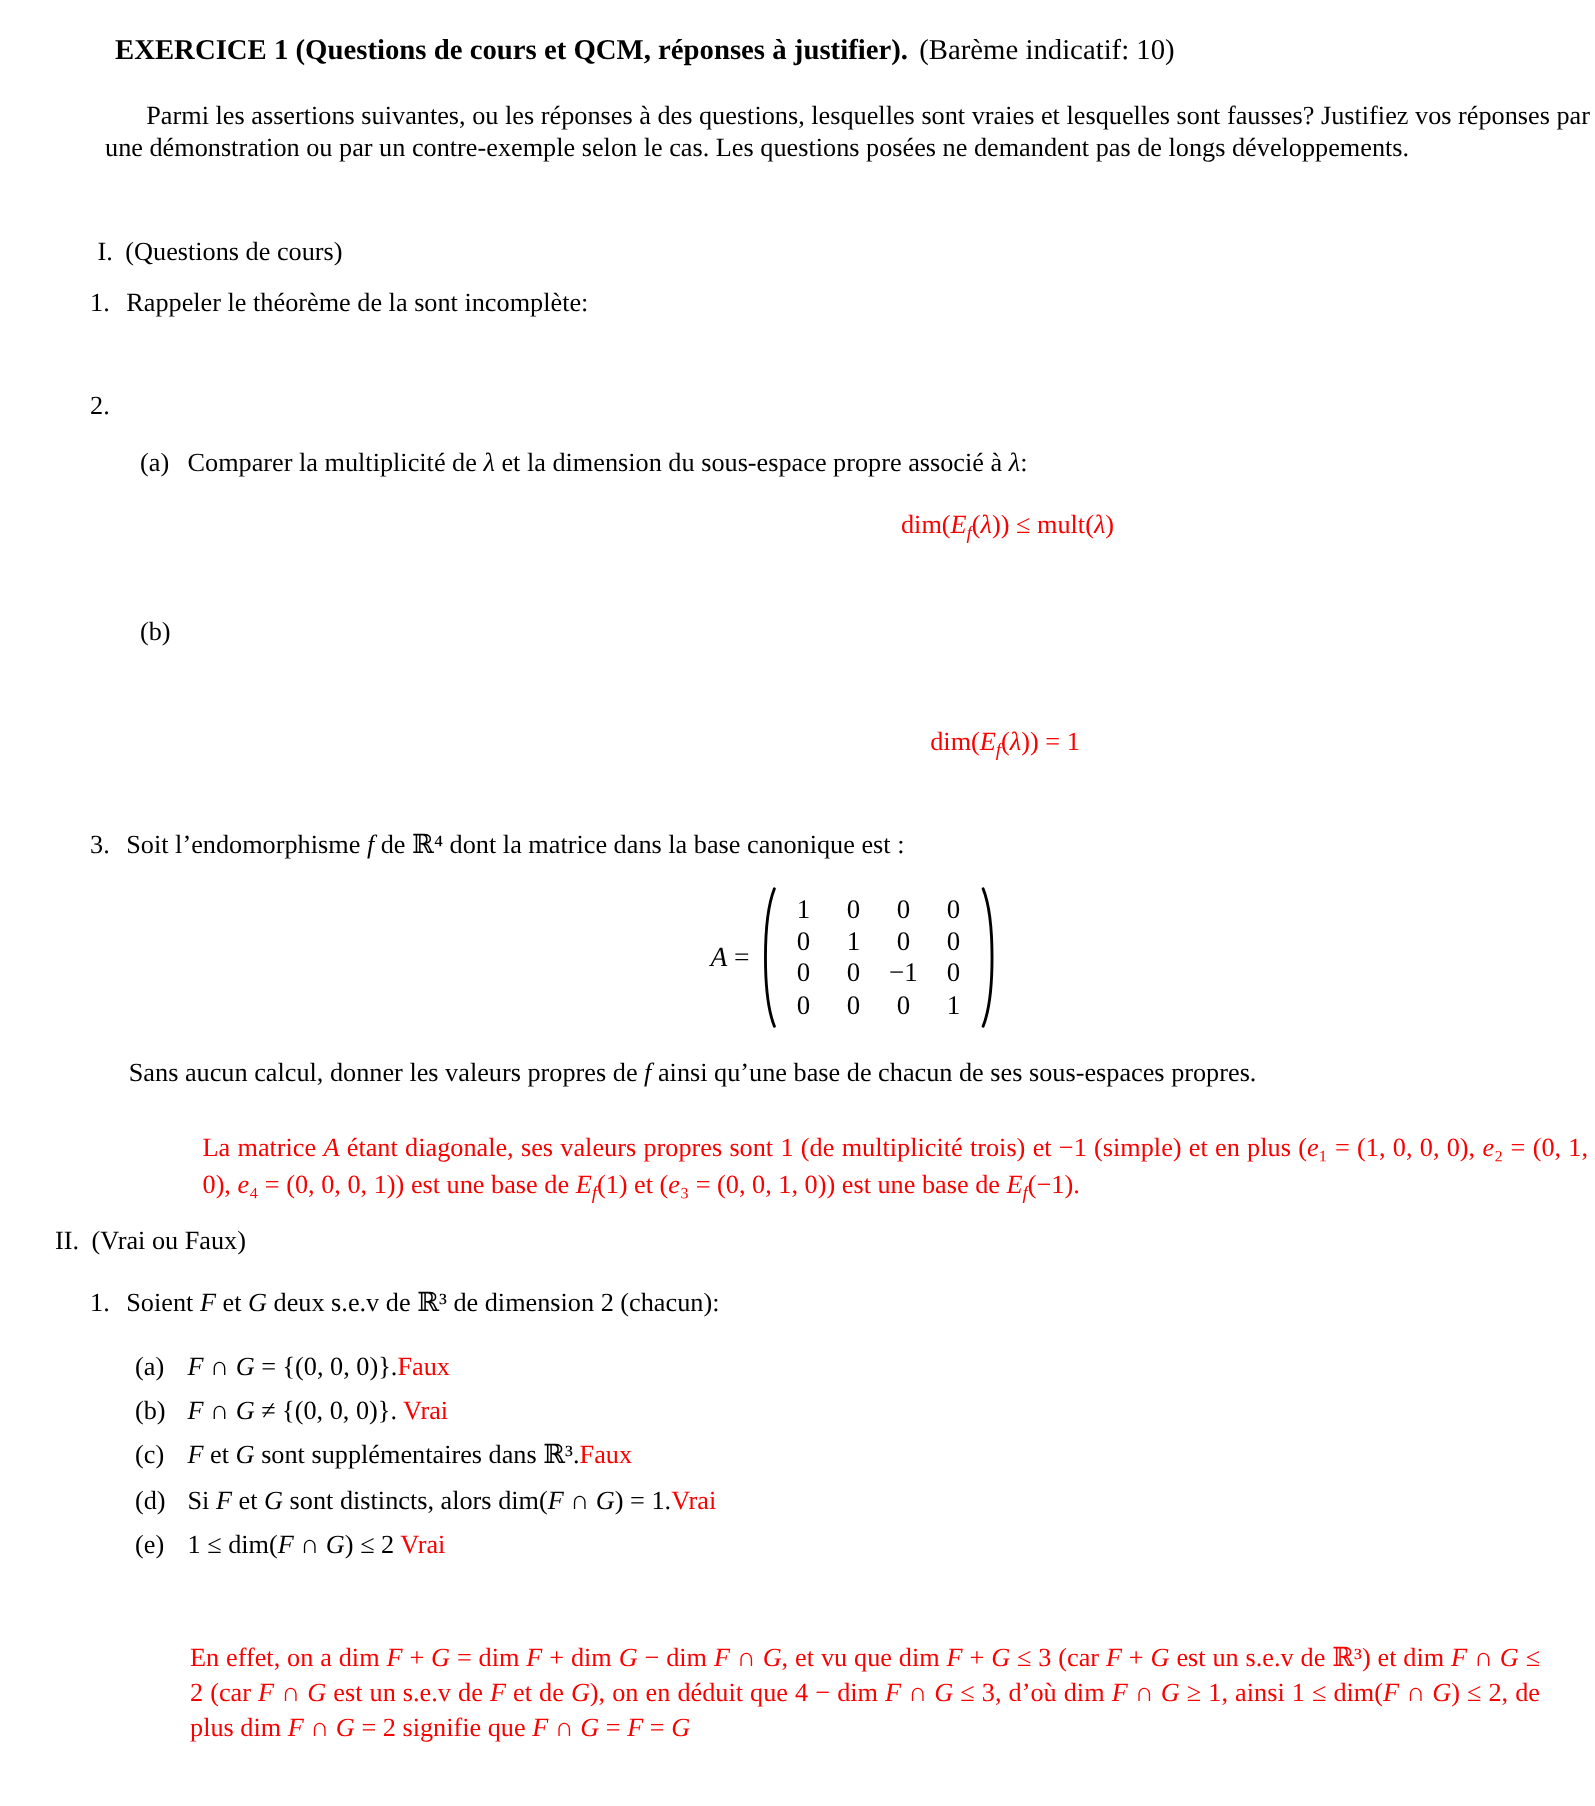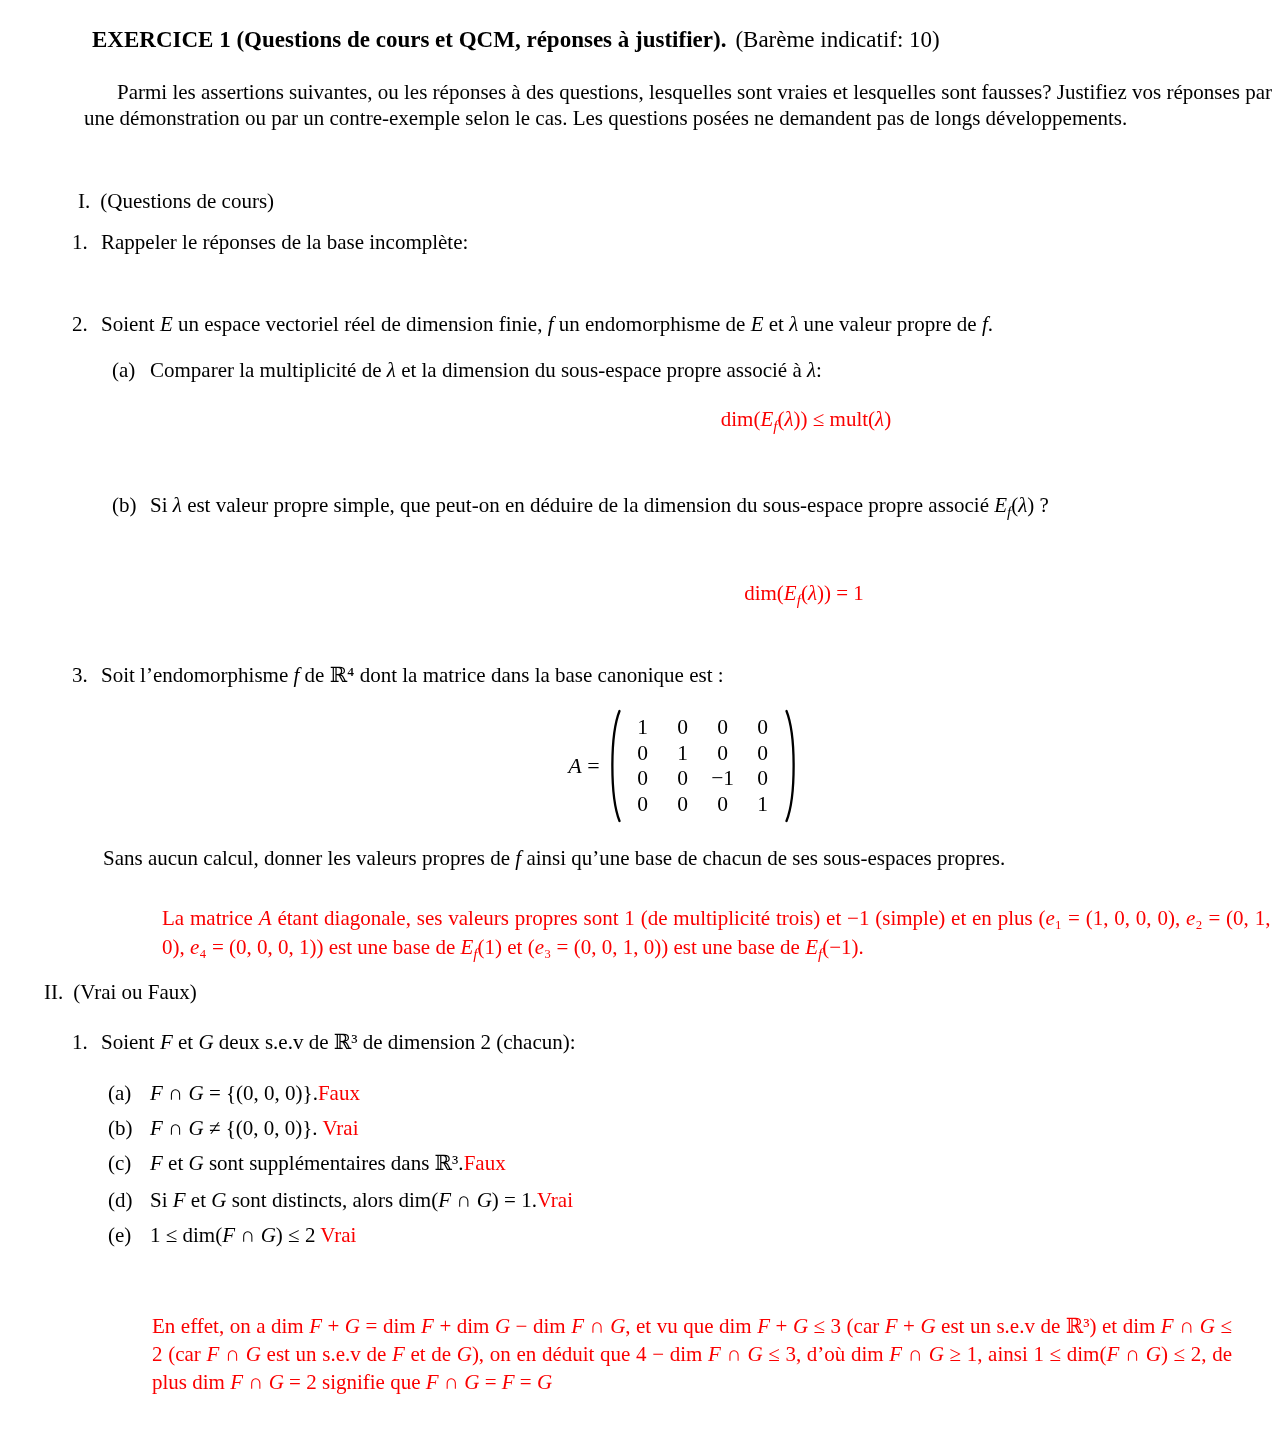--- a/index.html
+++ b/index.html
@@ -82,37 +82,35 @@
   </div>
 
   <p class="abs intro jst">Parmi les assertions suivantes, ou les réponses à des questions, lesquelles sont vraies et lesquelles sont fausses? Justifiez vos réponses par une démonstration ou par un contre-exemple selon le cas. Les questions posées ne demandent pas de longs développements.</p>
 
   <div class="abs h1 sec-head">
     <span class="sec-label">I.</span><span>(Questions de cours)</span>
   </div>
 
   <div class="abs q1 num-item">
     <span class="item-label">1.</span>
-    <span>Rappeler le réponses de la base incomplète:</span>
+    <span>Rappeler le théorème de la sont incomplète:</span>
   </div>
 
   <div class="abs q2 num-item">
     <span class="item-label">2.</span>
-    <span>Soient <i>E</i> un espace vectoriel réel de dimension finie, <i>f</i> un endomorphisme de <i>E</i> et <i>λ</i> une valeur propre de <i>f</i>.</span>
   </div>
 
   <div class="abs q2a let-item">
     <span class="item-label">(a)</span>
     <span>Comparer la multiplicité de <i>λ</i> et la dimension du sous-espace propre associé à <i>λ</i>:</span>
   </div>
   <div id="formula-a" class="abs formula red">dim(<i>E</i><sub><i>f</i></sub>(<i>λ</i>)) ≤ mult(<i>λ</i>)</div>
 
   <div class="abs q2b let-item">
     <span class="item-label">(b)</span>
-    <span>Si <i>λ</i> est valeur propre simple, que peut-on en déduire de la dimension du sous-espace propre associé <i>E</i><sub><i>f</i></sub>(<i>λ</i>) ?</span>
   </div>
   <div id="formula-b" class="abs formula red">dim(<i>E</i><sub><i>f</i></sub>(<i>λ</i>)) = 1</div>
 
   <div class="abs q3 num-item">
     <span class="item-label">3.</span>
     <span>Soit l’endomorphisme <i>f</i> de ℝ⁴ dont la matrice dans la base canonique est :</span>
   </div>
 
   <div class="abs matrix-wrap">
     <span class="mat-lhs"><i>A</i> =</span>

